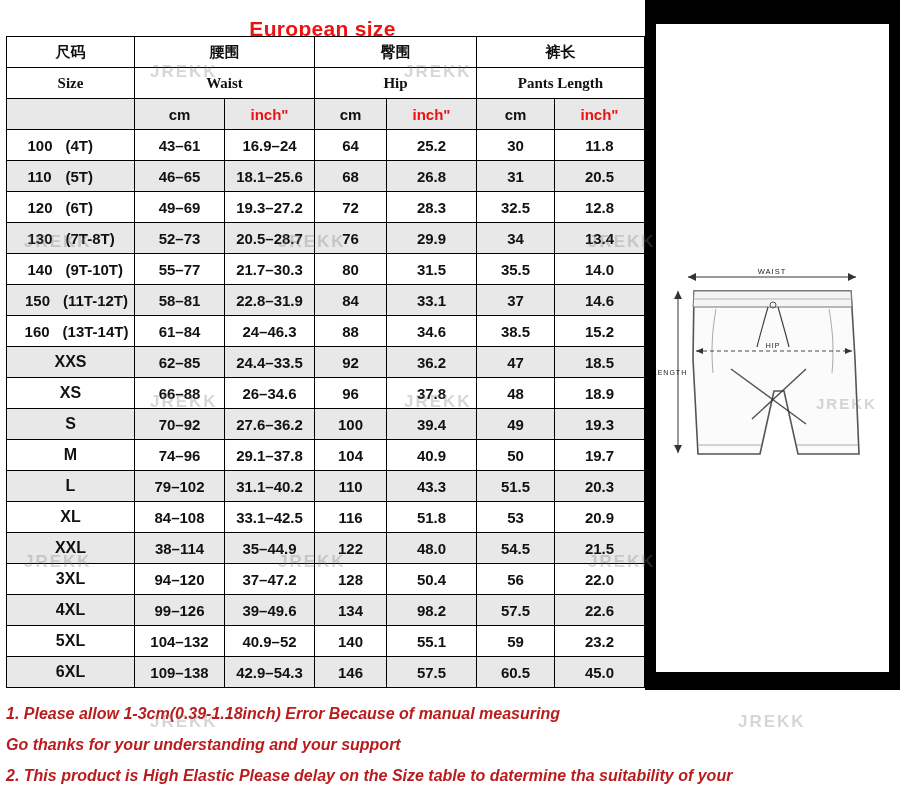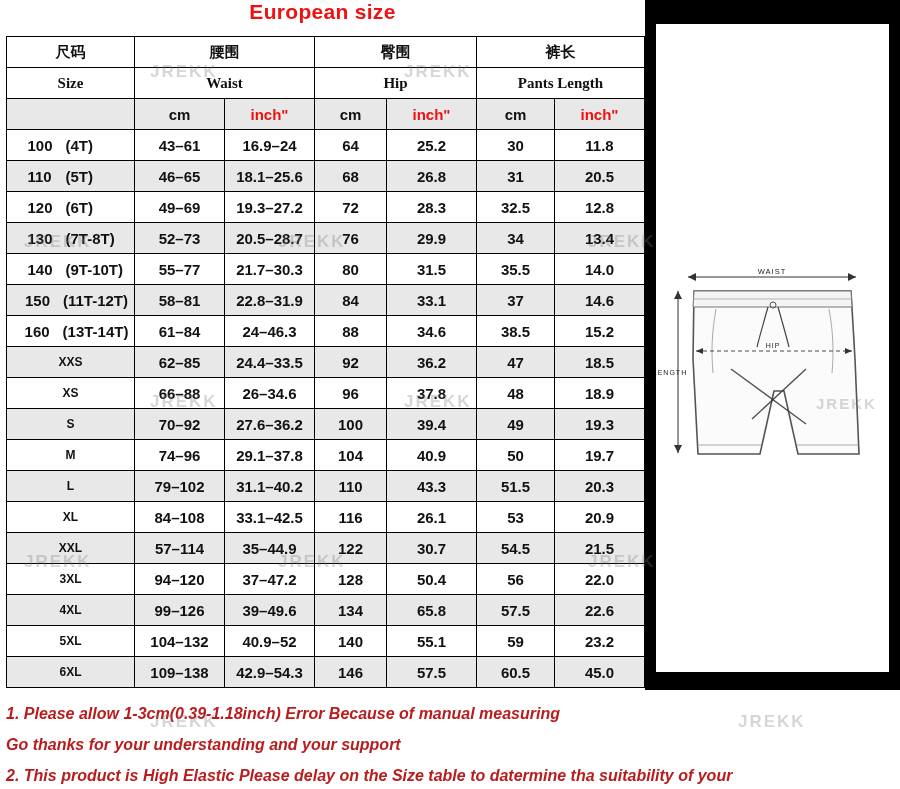--- a/index.html
+++ b/index.html
@@ -18,21 +18,21 @@
     position: relative;
     width: 900px;
     height: 789px;
     background: #ffffff;
   }
 
   
   .title {
     position: absolute;
     left: 0;
-    top: 0;
+    top: 17px;
     width: 645px;
     text-align: center;
     font-size: 21px;
     font-weight: bold;
     color: #ee1111;
     letter-spacing: 0.3px;
   }
 
   
   .table-wrap {
@@ -95,21 +95,21 @@
     text-align: left;
     padding-left: 12px;
   }
   td.sizecell .age {
     display: inline-block;
     min-width: 60px;
     text-align: left;
   }
   td.sizecell.plain {
     text-align: center;
-    font-size: 12px;
+    font-size: 16px;
   }
   .col-size { width: 128px; }
   .col-cm   { width: 90px; }
   .col-inch { width: 90px; }
   .col-hip-cm { width: 72px; }
   .col-hip-inch { width: 90px; }
   .col-pl-cm { width: 78px; }
   .col-pl-inch { width: 90px; }
 
   
@@ -355,48 +355,48 @@
             <td>110</td>
             <td class="inchval">43.3</td>
             <td>51.5</td>
             <td class="inchval">20.3</td>
           </tr>
           <tr>
             <td class="sizecell plain">XL</td>
             <td>84–108</td>
             <td class="inchval">33.1–42.5</td>
             <td>116</td>
-            <td class="inchval">26.1</td>
+            <td class="inchval">51.8</td>
             <td>53</td>
             <td class="inchval">20.9</td>
           </tr>
           <tr class="alt">
             <td class="sizecell plain">XXL</td>
-            <td>57–114</td>
+            <td>38–114</td>
             <td class="inchval">35–44.9</td>
             <td>122</td>
-            <td class="inchval">30.7</td>
+            <td class="inchval">48.0</td>
             <td>54.5</td>
             <td class="inchval">21.5</td>
           </tr>
           <tr>
             <td class="sizecell plain">3XL</td>
             <td>94–120</td>
             <td class="inchval">37–47.2</td>
             <td>128</td>
             <td class="inchval">50.4</td>
             <td>56</td>
             <td class="inchval">22.0</td>
           </tr>
           <tr class="alt">
             <td class="sizecell plain">4XL</td>
             <td>99–126</td>
             <td class="inchval">39–49.6</td>
             <td>134</td>
-            <td class="inchval">65.8</td>
+            <td class="inchval">98.2</td>
             <td>57.5</td>
             <td class="inchval">22.6</td>
           </tr>
           <tr>
             <td class="sizecell plain">5XL</td>
             <td>104–132</td>
             <td class="inchval">40.9–52</td>
             <td>140</td>
             <td class="inchval">55.1</td>
             <td>59</td>

